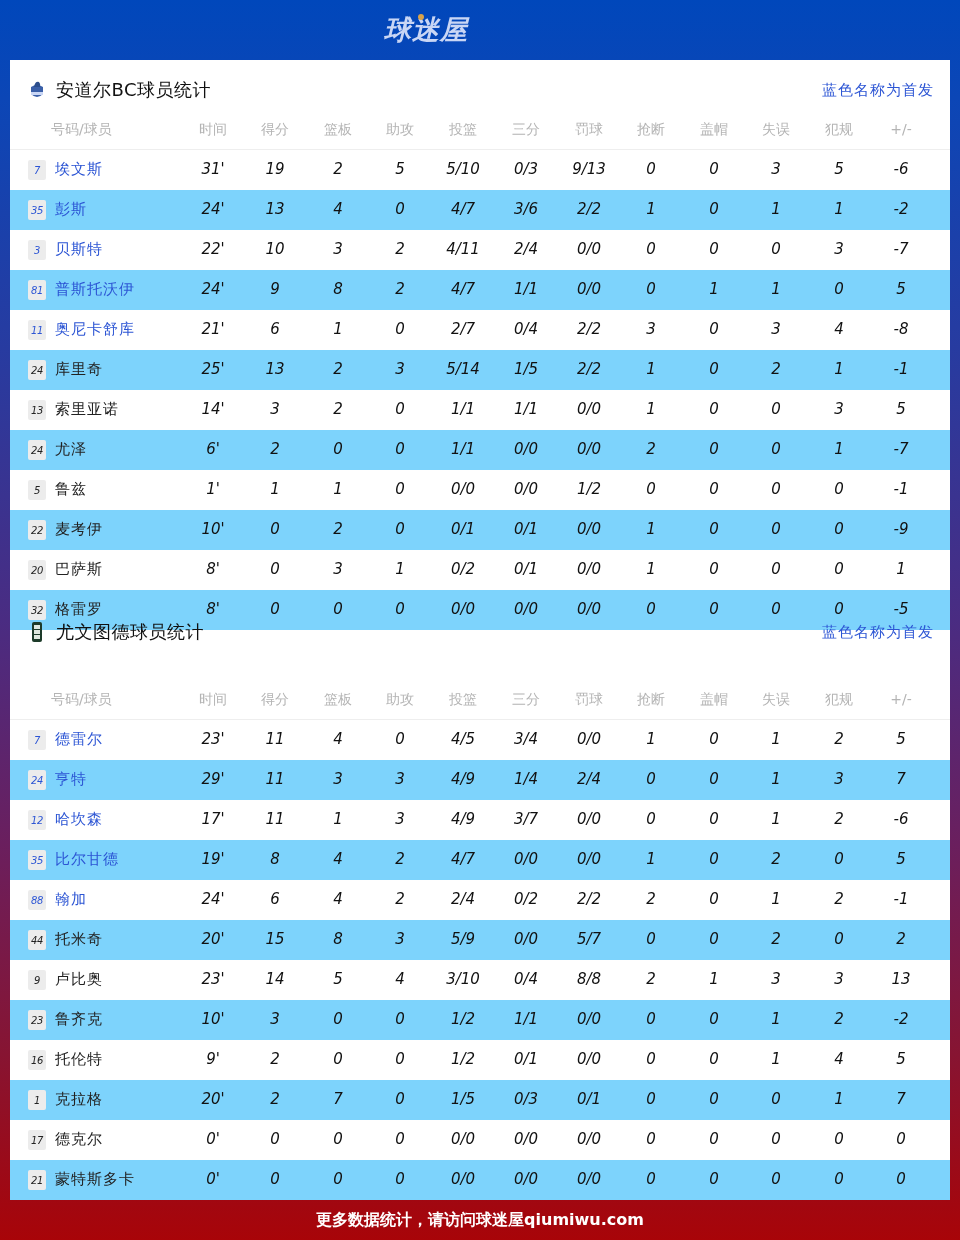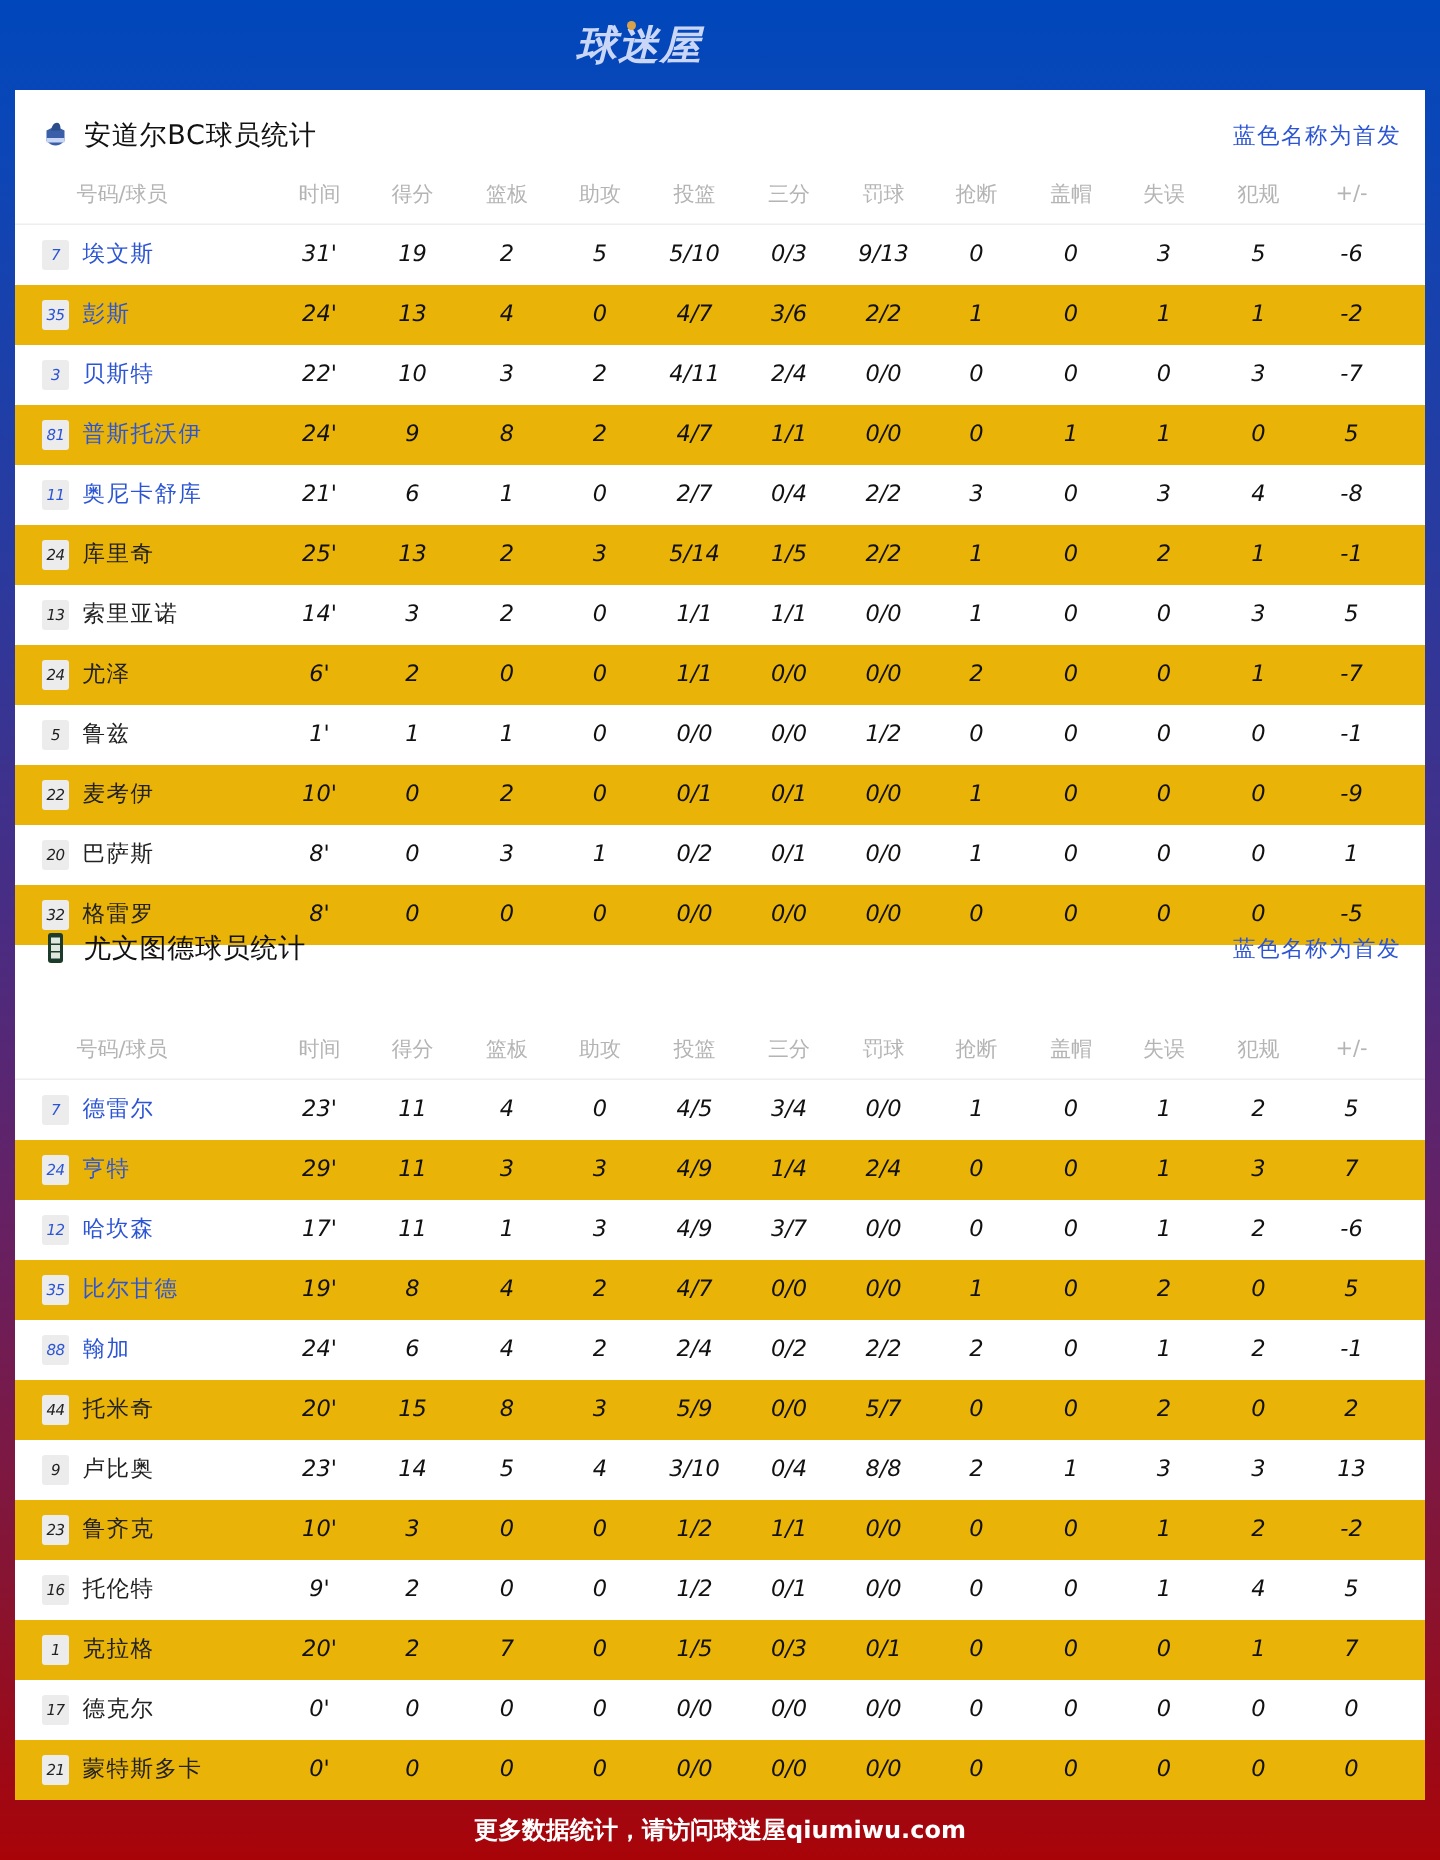--- a/index.html
+++ b/index.html
@@ -49,21 +49,21 @@
     border-bottom: 1px solid #eeeeee;
   }
   .header-row span {
     position: absolute; top: 11px; font-size: 14px; color: #b4b4b4;
     transform: translateX(-50%); white-space: nowrap;
   }
   .header-row span.first { left: 21px; transform: none; margin-left: 20px; }
   .row {
     position: absolute; left: 0; width: 940px; height: 40px;
   }
-  .row.alt { background: #eab308; }
+  .row.alt { background: #7dd3fc; }
   .row .num {
     position: absolute; left: 18px; top: 10px; width: 18px; height: 20px;
     background: #ececec; border-radius: 2px;
     font-size: 10px; font-style: italic; color: #222;
     display: flex; align-items: center; justify-content: center;
     letter-spacing: -0.3px;
   }
   .row.starter .num { color: #2c55d4; }
   .row .pname {
     position: absolute; left: 45px; top: 10px;

